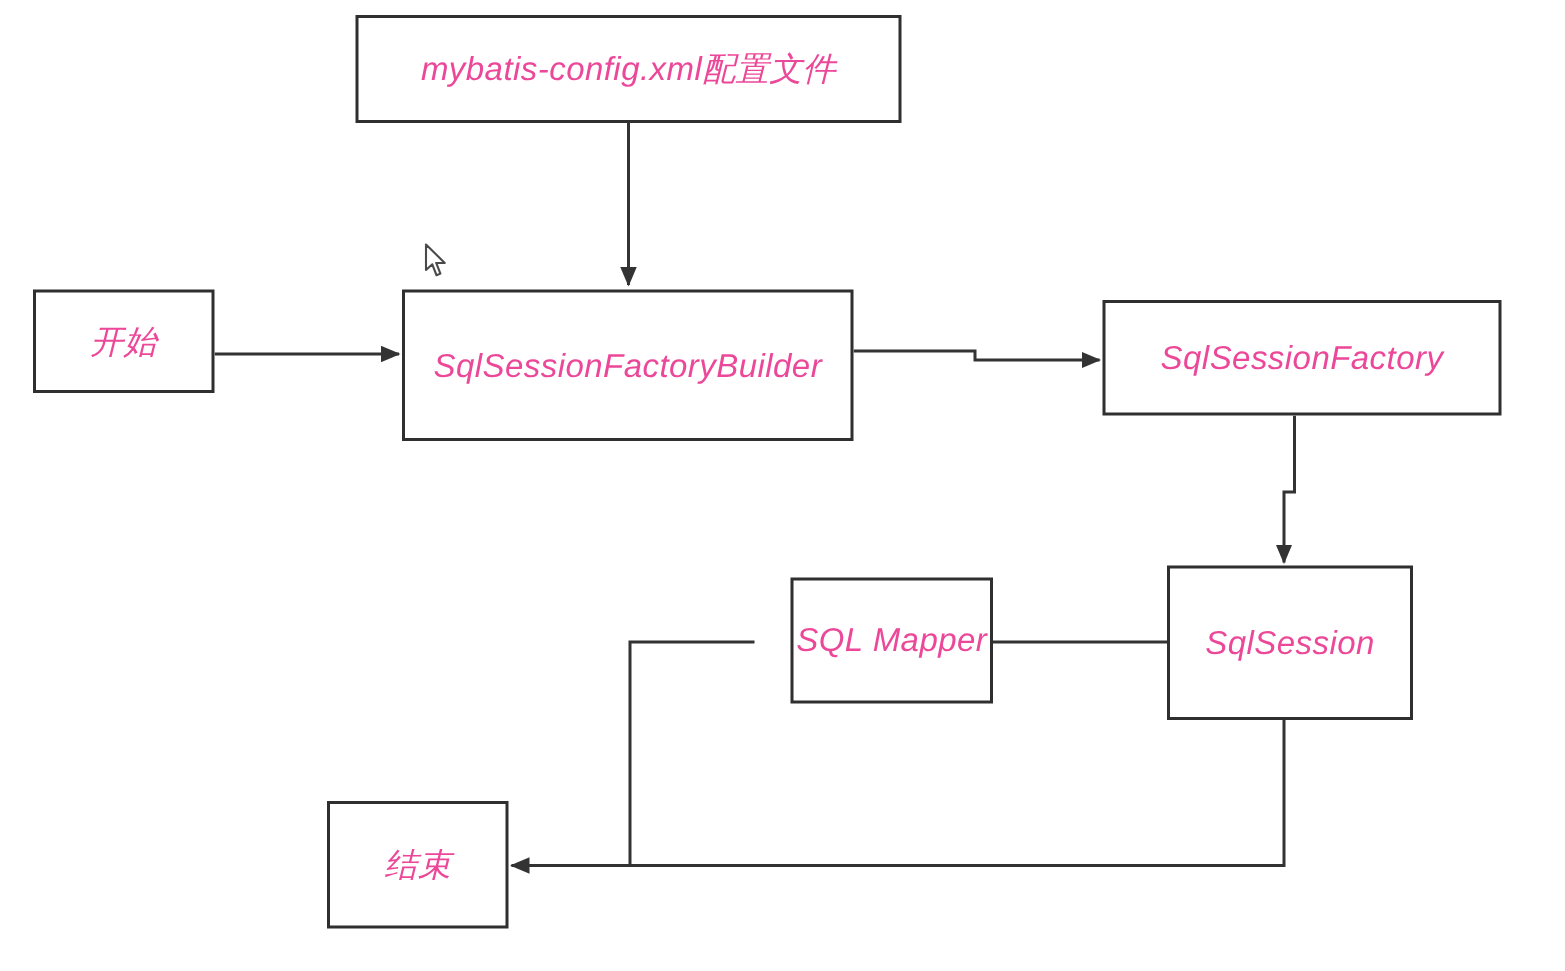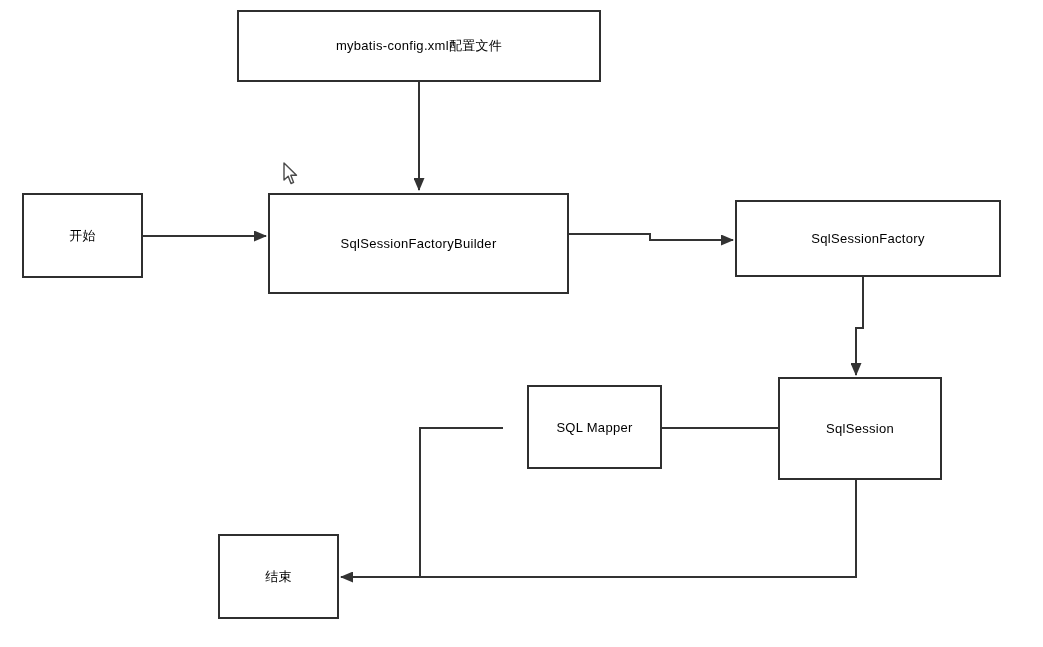--- a/index.html
+++ b/index.html
@@ -23,28 +23,29 @@
     height: 647px;
   }
   .node {
     position: absolute;
     box-sizing: border-box;
     border: 2px solid #2f2f2f;
     background: #ffffff;
     display: flex;
     align-items: center;
     justify-content: center;
-    color: #000000;
-    font-size: 13px;
+    color: #ec4899;
+    font-size: 22px;
     letter-spacing: 0.3px;
     text-align: center;
     white-space: nowrap;
+    font-style: italic;
   }
   #node-config  { left: 237px; top: 10px;  width: 364px; height: 72px;  }
-  #node-start   { left: 22px;  top: 193px; width: 121px; height: 85px;  }
+  #node-start   { left: 22px;  top: 193px; width: 121px; height: 69px;  }
   #node-builder { left: 268px; top: 193px; width: 301px; height: 101px;  }
   #node-factory { left: 735px; top: 200px; width: 266px; height: 77px;  }
   #node-session { left: 778px; top: 377px; width: 164px; height: 103px; }
   #node-mapper  { left: 503px; top: 385px; width: 135px; height: 84px; margin-left: 24px;  }
   #node-end     { left: 218px; top: 534px; width: 121px; height: 85px;  }
   #mouse-cursor {
     position: absolute;
     left: 282px;
     top: 162px;
     width: 16px;

